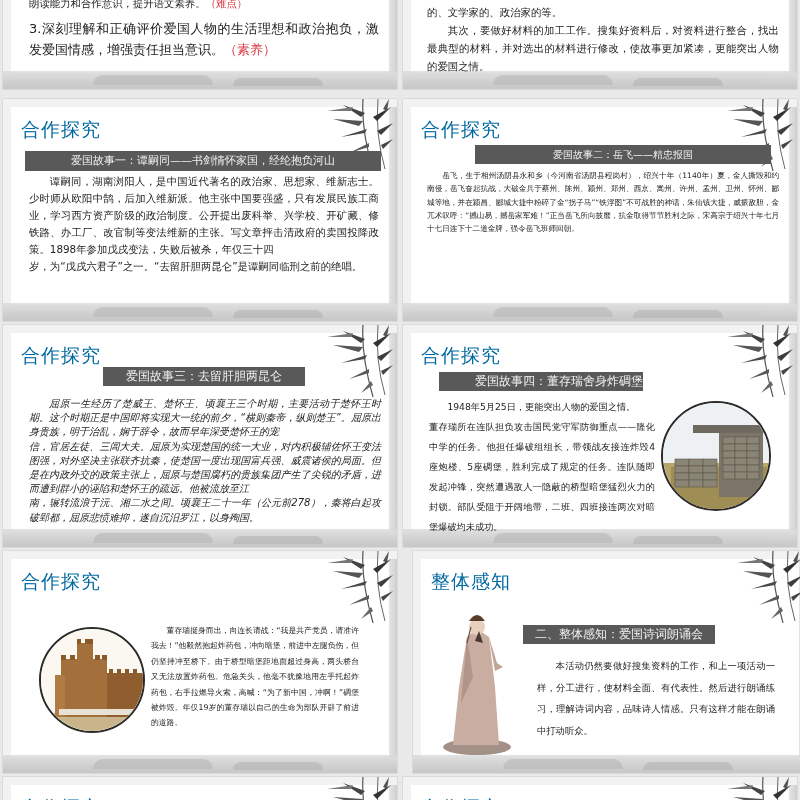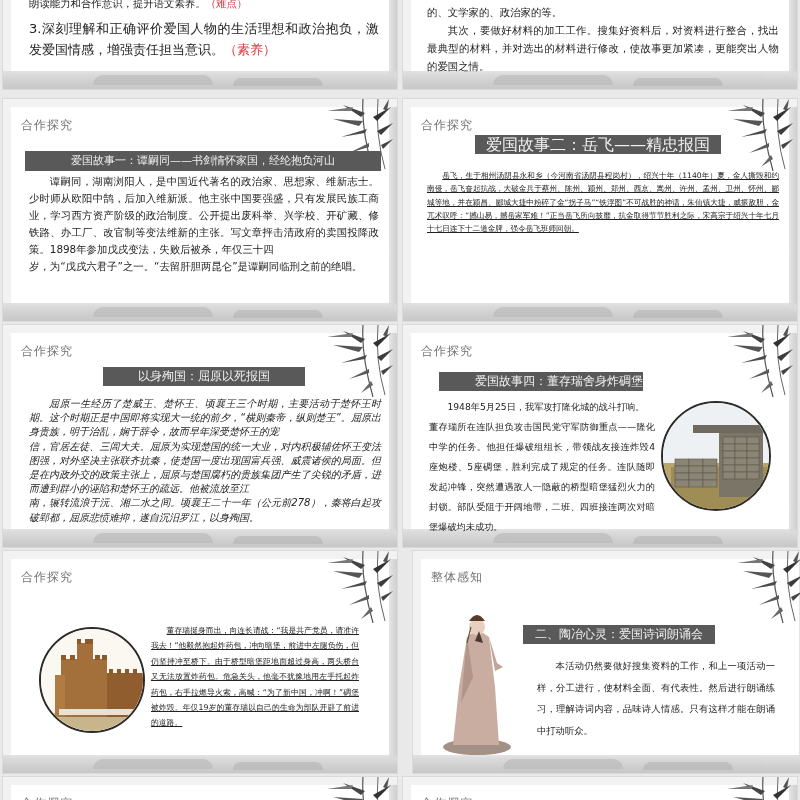--- a/index.html
+++ b/index.html
@@ -30,38 +30,38 @@
     content: ""; position: absolute; left: 230px; bottom: 3px; width: 90px; height: 8px;
     background: #9d9d9d; border-radius: 50px 50px 0 0; opacity: .5;
   }
   .slide .right-strip {
     position: absolute; top: 8px; right: 0; width: 8px; bottom: 16px;
     background: linear-gradient(90deg, #e5e5e5, #cfcfcf);
   }
 
   .slide-title {
     position: absolute; left: 18px; top: 18px;
-    font-size: 12px; color: #737373; letter-spacing: 1px;
+    font-size: 19px; color: #0369a1; letter-spacing: 1px;
     font-family: Liberation Serif, serif;
   }
   .bamboo {
     position: absolute; right: 4px; top: 0; width: 90px; height: 72px;
   }
 
   .banner {
     position: absolute; background: #595959; color: #f2f2f2;
     font-size: 11px; text-align: center; line-height: 20px; height: 20px;
     white-space: nowrap; overflow: hidden;
   }
 
   .body-text {
     position: absolute; font-size: 10.5px; line-height: 16.5px; color: #222;
     text-align: justify;
   }
-  .body-text.small { font-size: 7.6px; line-height: 13.3px; text-decoration: underline; }
+  .body-text.small { font-size: 7.6px; line-height: 13.3px; }
   .body-text.med { font-size: 10px; line-height: 14.2px; font-style: italic; }
   .body-text.mid { font-size: 9.6px; line-height: 16px; }
   .indent { text-indent: 2em; }
 
   .red { color: #d9363e; }
 
   .circle {
     position: absolute; border-radius: 50%; border: 2px solid #2b2b2b; overflow: hidden;
     background: #f3efe7;
   }
@@ -140,53 +140,53 @@
   </div>
 
   <div class="slide" id="s4">
     <div class="inner"></div>
     <div class="right-strip"></div>
     <div class="mountains"></div>
     <svg class="bamboo" viewBox="0 0 90 72">
         <use href="#bamboo-g"></use>
       </svg>
     <div class="slide-title">合作探究</div>
-    <div class="banner" style="left:72px; top:36px; width:246px; height:19px; line-height:19px; font-size:16px;">爱国故事二：岳飞——精忠报国</div>
+    <div class="banner" style="left:72px; top:46px; width:296px; height:19px; line-height:19px; font-size:10px;">爱国故事二：岳飞——精忠报国</div>
     <div class="body-text small" style="left:24px; top:70px; width:352px;">
       <div class="indent">岳飞，生于相州汤阴县永和乡（今河南省汤阴县程岗村），绍兴十年（1140年）夏，金人撕毁和约南侵，岳飞奋起抗战，大破金兵于蔡州、陈州、颍州、郑州、西京、嵩州、许州、孟州、卫州、怀州、郾城等地，并在颍昌、郾城大捷中粉碎了金“拐子马”“铁浮图”不可战胜的神话，朱仙镇大捷，威振敌胆，金兀术叹呼：“撼山易，撼岳家军难！”正当岳飞所向披靡，抗金取得节节胜利之际，宋高宗于绍兴十年七月十七日连下十二道金牌，强令岳飞班师回朝。</div>
     </div>
   </div>
 
   <div class="slide" id="s5">
     <div class="inner"></div>
     <div class="right-strip"></div>
     <div class="mountains"></div>
     <svg class="bamboo" viewBox="0 0 90 72">
         <use href="#bamboo-g"></use>
       </svg>
     <div class="slide-title">合作探究</div>
-    <div class="banner" style="left:100px; top:42px; width:202px; height:19px; line-height:19px; font-size:12px;">以身殉国：屈原以死报国</div>
+    <div class="banner" style="left:100px; top:42px; width:202px; height:19px; line-height:19px; font-size:12px;">爱国故事三：去留肝胆两昆仑</div>
     <div class="body-text med" style="left:26px; top:72px; width:352px;">
       <div class="indent">屈原一生经历了楚威王、楚怀王、顷襄王三个时期，主要活动于楚怀王时期。这个时期正是中国即将实现大一统的前夕，“横则秦帝，纵则楚王”。屈原出身贵族，明于治乱，娴于辞令，故而早年深受楚怀王的宠</div>
       <div>信，官居左徒、三闾大夫。屈原为实现楚国的统一大业，对内积极辅佐怀王变法图强，对外坚决主张联齐抗秦，使楚国一度出现国富兵强、威震诸侯的局面。但是在内政外交的政策主张上，屈原与楚国腐朽的贵族集团产生了尖锐的矛盾，进而遭到群小的诬陷和楚怀王的疏远。他被流放至江</div>
       <div>南，辗转流浪于沅、湘二水之间。顷襄王二十一年（公元前278），秦将白起攻破郢都，屈原悲愤难抑，遂自沉汨罗江，以身殉国。</div>
     </div>
   </div>
 
   <div class="slide" id="s6">
     <div class="inner"></div>
     <div class="right-strip"></div>
     <div class="mountains"></div>
     <svg class="bamboo" viewBox="0 0 90 72">
         <use href="#bamboo-g"></use>
       </svg>
     <div class="slide-title">合作探究</div>
     <div class="banner" style="left:36px; top:47px; width:204px; height:19px; line-height:19px; font-size:12px;text-align:right;">爱国故事四：董存瑞舍身炸碉堡</div>
     <div class="body-text mid" style="left:26px; top:72px; width:226px; font-size:9.2px; line-height:20px;">
-      <div class="indent">1948年5月25日，我军攻打隆化城的战斗打响。</div>
+      <div class="indent">1948年5月25日，更能突出人物的爱国之情。</div>
       <div>董存瑞所在连队担负攻击国民党守军防御重点——隆化中学的任务。他担任爆破组组长，带领战友接连炸毁4座炮楼、5座碉堡，胜利完成了规定的任务。连队随即发起冲锋，突然遭遇敌人一隐蔽的桥型暗堡猛烈火力的封锁。部队受阻于开阔地带，二班、四班接连两次对暗堡爆破均未成功。</div>
     </div>
     <div class="circle" style="left:258px; top:76px; width:110px; height:110px;">
       <svg width="110" height="110" viewBox="0 0 110 110">
         <rect x="0" y="0" width="110" height="60" fill="#eef1f3"></rect>
         <rect x="0" y="60" width="110" height="50" fill="#b8a56a"></rect>
         <rect x="8" y="64" width="100" height="46" fill="#9e8d55"></rect>
         <rect x="30" y="22" width="72" height="8" fill="#6e6a60"></rect>
         <rect x="56" y="30" width="44" height="64" fill="#7a7566"></rect>
         <g fill="#8b8576" stroke="#5b574c" stroke-width="0.6">
@@ -275,21 +275,21 @@
     <svg style="position:absolute; left:24px; top:56px;" width="90" height="150" viewBox="0 0 90 150">
       <ellipse cx="40" cy="140" rx="34" ry="8" fill="#a39086"></ellipse>
       <path d="M40 22 L30 30 L22 80 L16 138 L62 138 L58 80 L52 30 Z" fill="#c8ada0"></path>
       <path d="M30 30 L36 70 L24 96 Z" fill="#b29588"></path>
       <path d="M52 30 L60 56 L66 60 L58 64 Z" fill="#c2a597"></path>
       <circle cx="40" cy="20" r="8" fill="#e9d0be"></circle>
       <path d="M32 14 Q40 2 48 14 Z" fill="#5a3b2a"></path>
       <path d="M42 24 L46 36 L38 34 Z" fill="#4a3a33"></path>
       <path d="M34 20 L30 36" stroke="#6b4d3d" stroke-width="1.2"></path>
     </svg>
-    <div class="banner" style="left:110px; top:74px; width:192px; height:19px; line-height:19px; font-size:12px;">二、陶冶心灵：爱国诗词朗诵会</div>
+    <div class="banner" style="left:110px; top:74px; width:192px; height:19px; line-height:19px; font-size:12px;">二、整体感知：爱国诗词朗诵会</div>
     <div class="body-text mid" style="left:124px; top:104px; width:238px; font-size:9.3px; line-height:21.5px;">
       <div class="indent">本活动仍然要做好搜集资料的工作，和上一项活动一样，分工进行，使材料全面、有代表性。然后进行朗诵练习，理解诗词内容，品味诗人情感。只有这样才能在朗诵中打动听众。</div>
     </div>
   </div>
 
   <div class="slide" id="s9">
     <div class="inner"></div>
     <div class="right-strip"></div>
     <svg class="bamboo" viewBox="0 0 90 72">
         <use href="#bamboo-g"></use>

